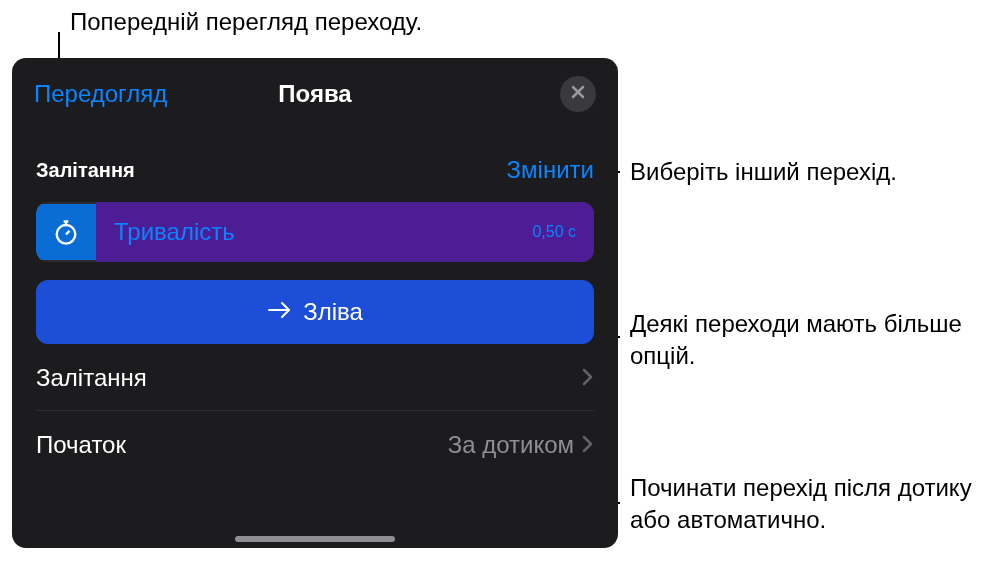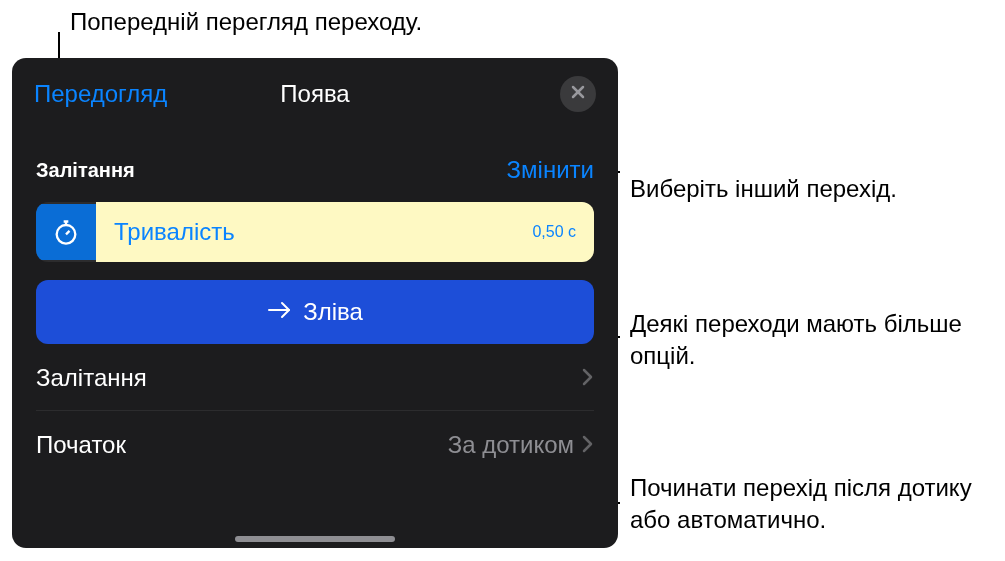--- a/index.html
+++ b/index.html
@@ -32,21 +32,21 @@
       padding: 18px 22px 14px 22px;
     }
     .preview-link {
       color: #0a84ff;
       font-size: 24px;
       font-weight: 400;
     }
     .panel-title {
       color: #fff;
       font-size: 24px;
-      font-weight: 400;
+      font-weight: 700;
       position: absolute;
       left: 50%;
       transform: translateX(-50%);
     }
     .close-btn {
       width: 36px;
       height: 36px;
       background: #3a3a3c;
       border-radius: 50%;
       display: flex;
@@ -91,21 +91,21 @@
       display:flex;
       align-items:center;
       justify-content:center;
     }
     .dur-content{
       flex:1;
       display:flex;
       justify-content:space-between;
       align-items:center;
       padding:16px 18px;
-      background:#fef9c3;
+      background:#4c1d95;
     }
     .duration-label {
       color: #0a84ff;
       font-size: 24px;
     }
     .duration-value {
       color: #0a84ff;
       font-size: 16px;
     }
     .direction-row {
@@ -181,21 +181,21 @@
       background:#000;
       width:2px;
     }
   </style>
 </head>
 <body>
 
 <div class="callout" style="left:70px; top:6px;">Попередній перегляд переходу.</div>
 <div class="callout-line-v" style="left:58px; top:32px; height:46px;"></div>
 
-<div class="callout" style="left:630px; top:173px;">Виберіть інший перехід.</div>
+<div class="callout" style="left:630px; top:156px;">Виберіть інший перехід.</div>
 <div class="callout-line" style="left:572px; top:171px; width:48px;"></div>
 
 <div class="callout" style="left:630px; top:308px;">
   <span>Деякі переходи мають більше опцій.</span>
 </div>
 <div class="callout-line" style="left:576px; top:336px; width:44px;"></div>
 
 <div class="callout" style="left:630px; top:472px; width:360px;">
   <span>Починати перехід після дотику або автоматично.</span>
 </div>

